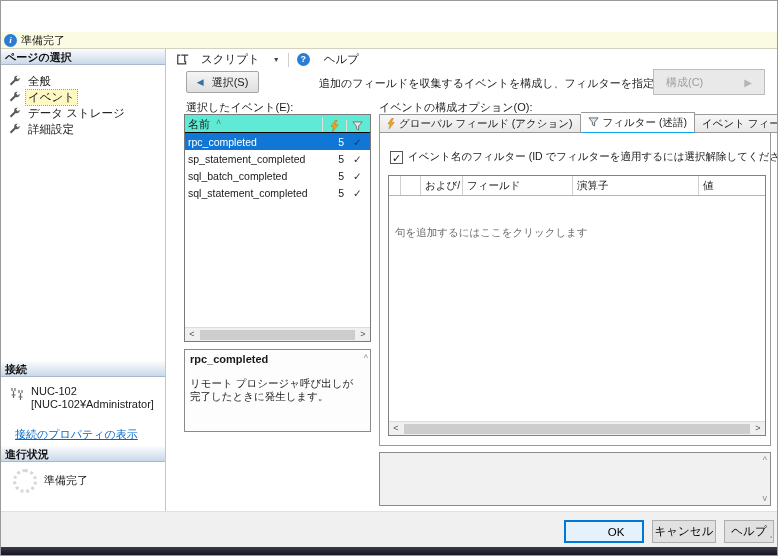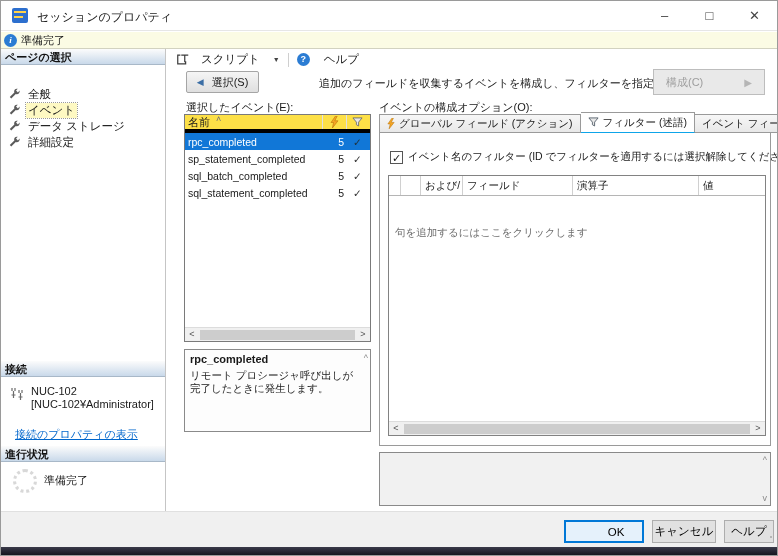--- a/index.html
+++ b/index.html
@@ -17,21 +17,21 @@
   .win-min { right:90px; } .win-max { right:45px; } .win-close { right:0; }
 
   
   .infobar { position:absolute; left:0; top:31px; width:100%; height:17px; background:#fbfbe4; border-bottom:1px solid #d2d2c0; display:flex; align-items:center; padding-left:3px; }
   .info-icon { width:13px; height:13px; border-radius:50%; background:#2b7cd3; color:#fff; font-size:9px; font-weight:bold; text-align:center; line-height:13px; margin-right:4px; font-style:italic; font-family:"Liberation Serif",serif; }
   .infobar span.txt { font-size:11px; color:#1a1a1a; }
 
   
   .left-panel { position:absolute; left:0; top:48px; width:165px; height:462px; background:#fff; border-right:1px solid #c5c5c5; }
   .section-hd { height:16px; background:linear-gradient(#fcfcfc,#c9d9ea); border-bottom:1px solid #a8b8c8; font-weight:bold; font-size:11px; padding:1px 0 0 4px; color:#111; }
-  .page-list { padding-top:21px; }
+  .page-list { padding-top:8px; }
   .page-item { display:flex; align-items:center; height:16px; padding-left:7px; cursor:pointer; }
   .page-item.sel .lbl { background:#fef9c3; outline:1px dotted #9a9a9a; }
   .page-item .icn { width:14px; height:13px; margin-right:4px; flex:0 0 14px; }
   .page-item .lbl { font-size:11.5px; padding:0 2px; white-space:nowrap; }
   .conn-hd { position:absolute; left:0; top:312px; width:100%; }
   .conn-body { position:absolute; left:0; top:330px; width:100%; }
   .conn-row { display:flex; padding:6px 0 0 8px; }
   .conn-row .icn { width:18px; flex:0 0 18px; margin-right:4px; padding-top:2px; }
   .conn-lines { font-size:11px; line-height:13px; }
   .conn-link { position:absolute; left:14px; top:378px; font-size:11px; color:#0066cc; text-decoration:underline; cursor:pointer; white-space:nowrap; }
@@ -54,41 +54,41 @@
   .instruction { position:absolute; left:152px; top:27px; width:460px; font-size:11px; white-space:nowrap; }
   .config-btn { position:absolute; right:14px; top:20px; width:112px; height:26px; background:#e9e9e9; border:1px solid #bdbdbd; color:#9d9d9d; font-size:11px; display:flex; align-items:center; justify-content:space-between; padding:0 12px; }
   .config-btn .arr { font-size:10px; color:#b5b5b5; }
 
   .lbl-row { position:absolute; font-size:11px; white-space:nowrap; }
   .lbl-events { left:19px; top:51px; }
   .lbl-options { left:212px; top:51px; }
 
   
   .ev-box { position:absolute; left:17px; top:65px; width:187px; height:228px; border:1px solid #7a7a7a; background:#fff; }
-  .ev-header { display:flex; height:18px; border-bottom:4px solid #000000; background:#fde047; }
+  .ev-header { display:flex; height:18px; border-bottom:1px solid #000000; background:#5eead4;align-items:flex-end; }
   .ev-header .c { border-right:1px solid #e0e0e0; display:flex; align-items:center; padding:0 3px; font-size:11px; }
   .ev-header .c.name { width:138px; }
   .ev-header .c.bolt { width:24px; justify-content:center; }
   .ev-header .c.flt  { width:21px; justify-content:center; border-right:none; }
   .sort-glyph { color:#707070; font-size:9px; margin-left:6px; position:relative; top:-3px; }
   .ev-row { display:flex; height:17px; align-items:center; }
   .ev-row .c { padding:0 3px; font-size:10.5px; white-space:nowrap; overflow:hidden; }
   .ev-row .c.name { width:138px; }
   .ev-row .c.bolt { width:24px; text-align:right; justify-content:flex-end; display:flex; }
   .ev-row .c.flt  { width:21px; text-align:center; display:flex; justify-content:center; color:#333; }
   .ev-row.sel { background:#1177d7; color:#fff; }
   .ev-row.sel .c.flt { color:#20343f; }
   .hscroll { position:absolute; left:0; bottom:0; width:100%; height:14px; background:#f0f0f0; border-top:1px solid #dcdcdc; display:flex; align-items:center; }
   .hscroll .ar { width:14px; text-align:center; font-size:9px; color:#555; cursor:pointer; line-height:13px; }
   .hscroll .thumb { flex:1; height:10px; background:#cdcdcd; margin:0 1px; cursor:grab; }
 
   
   .desc-box { position:absolute; left:17px; top:300px; width:187px; height:83px; border:1px solid #8a8a8a; background:#fdfdfd; padding:3px 14px 3px 5px; }
   .desc-title { font-size:11px; font-weight:bold; }
-  .desc-text { font-size:10.5px; margin-top:4px; line-height:13px; }
+  .desc-text { font-size:10.5px; margin-top:12px; line-height:13px; }
   .desc-up { position:absolute; right:2px; top:3px; color:#8a8a8a; font-size:9px; cursor:pointer; }
 
   
   .tabs { position:absolute; left:212px; top:63px; display:flex; align-items:flex-end; height:21px; }
   .tab { display:flex; align-items:center; height:19px; padding:0 7px; background:linear-gradient(#f7f7f7,#e8e8e8); border:1px solid #9a9a9a; border-left:none; font-size:10.5px; white-space:nowrap; cursor:pointer; }
   .tab:first-child { border-left:1px solid #9a9a9a; }
   .tab.sel { background:#fff; height:21px; border-bottom:1px solid #0ea5e9; position:relative; z-index:2;justify-content:space-between; }
   .tab .ticn { margin-right:4px; display:flex; }
 
   .tab-panel { position:absolute; left:212px; top:83px; width:392px; height:314px; border:1px solid #9a9a9a; background:#fff; z-index:1; }
@@ -124,27 +124,20 @@
 
   .bottom-strip { position:absolute; left:0; bottom:0; width:100%; height:8px; background:linear-gradient(#3a3a4a,#15151f); }
 
   svg { display:block; }
 </style>
 </head>
 <body>
 
 <div id="dialog">
 
-  <div class="titlebar">
-    <div class="app-icon"></div>
-    <div class="title-text">セッションのプロパティ</div>
-    <div class="win-btn win-min">–</div>
-    <div class="win-btn win-max">□</div>
-    <div class="win-btn win-close">✕</div>
-  </div>
 
   <div class="infobar">
     <div class="info-icon">i</div>
     <span class="txt">準備完了</span>
   </div>
 
   <div class="left-panel">
     <div class="section-hd">ページの選択</div>
     <div class="page-list">
       <div class="page-item">

